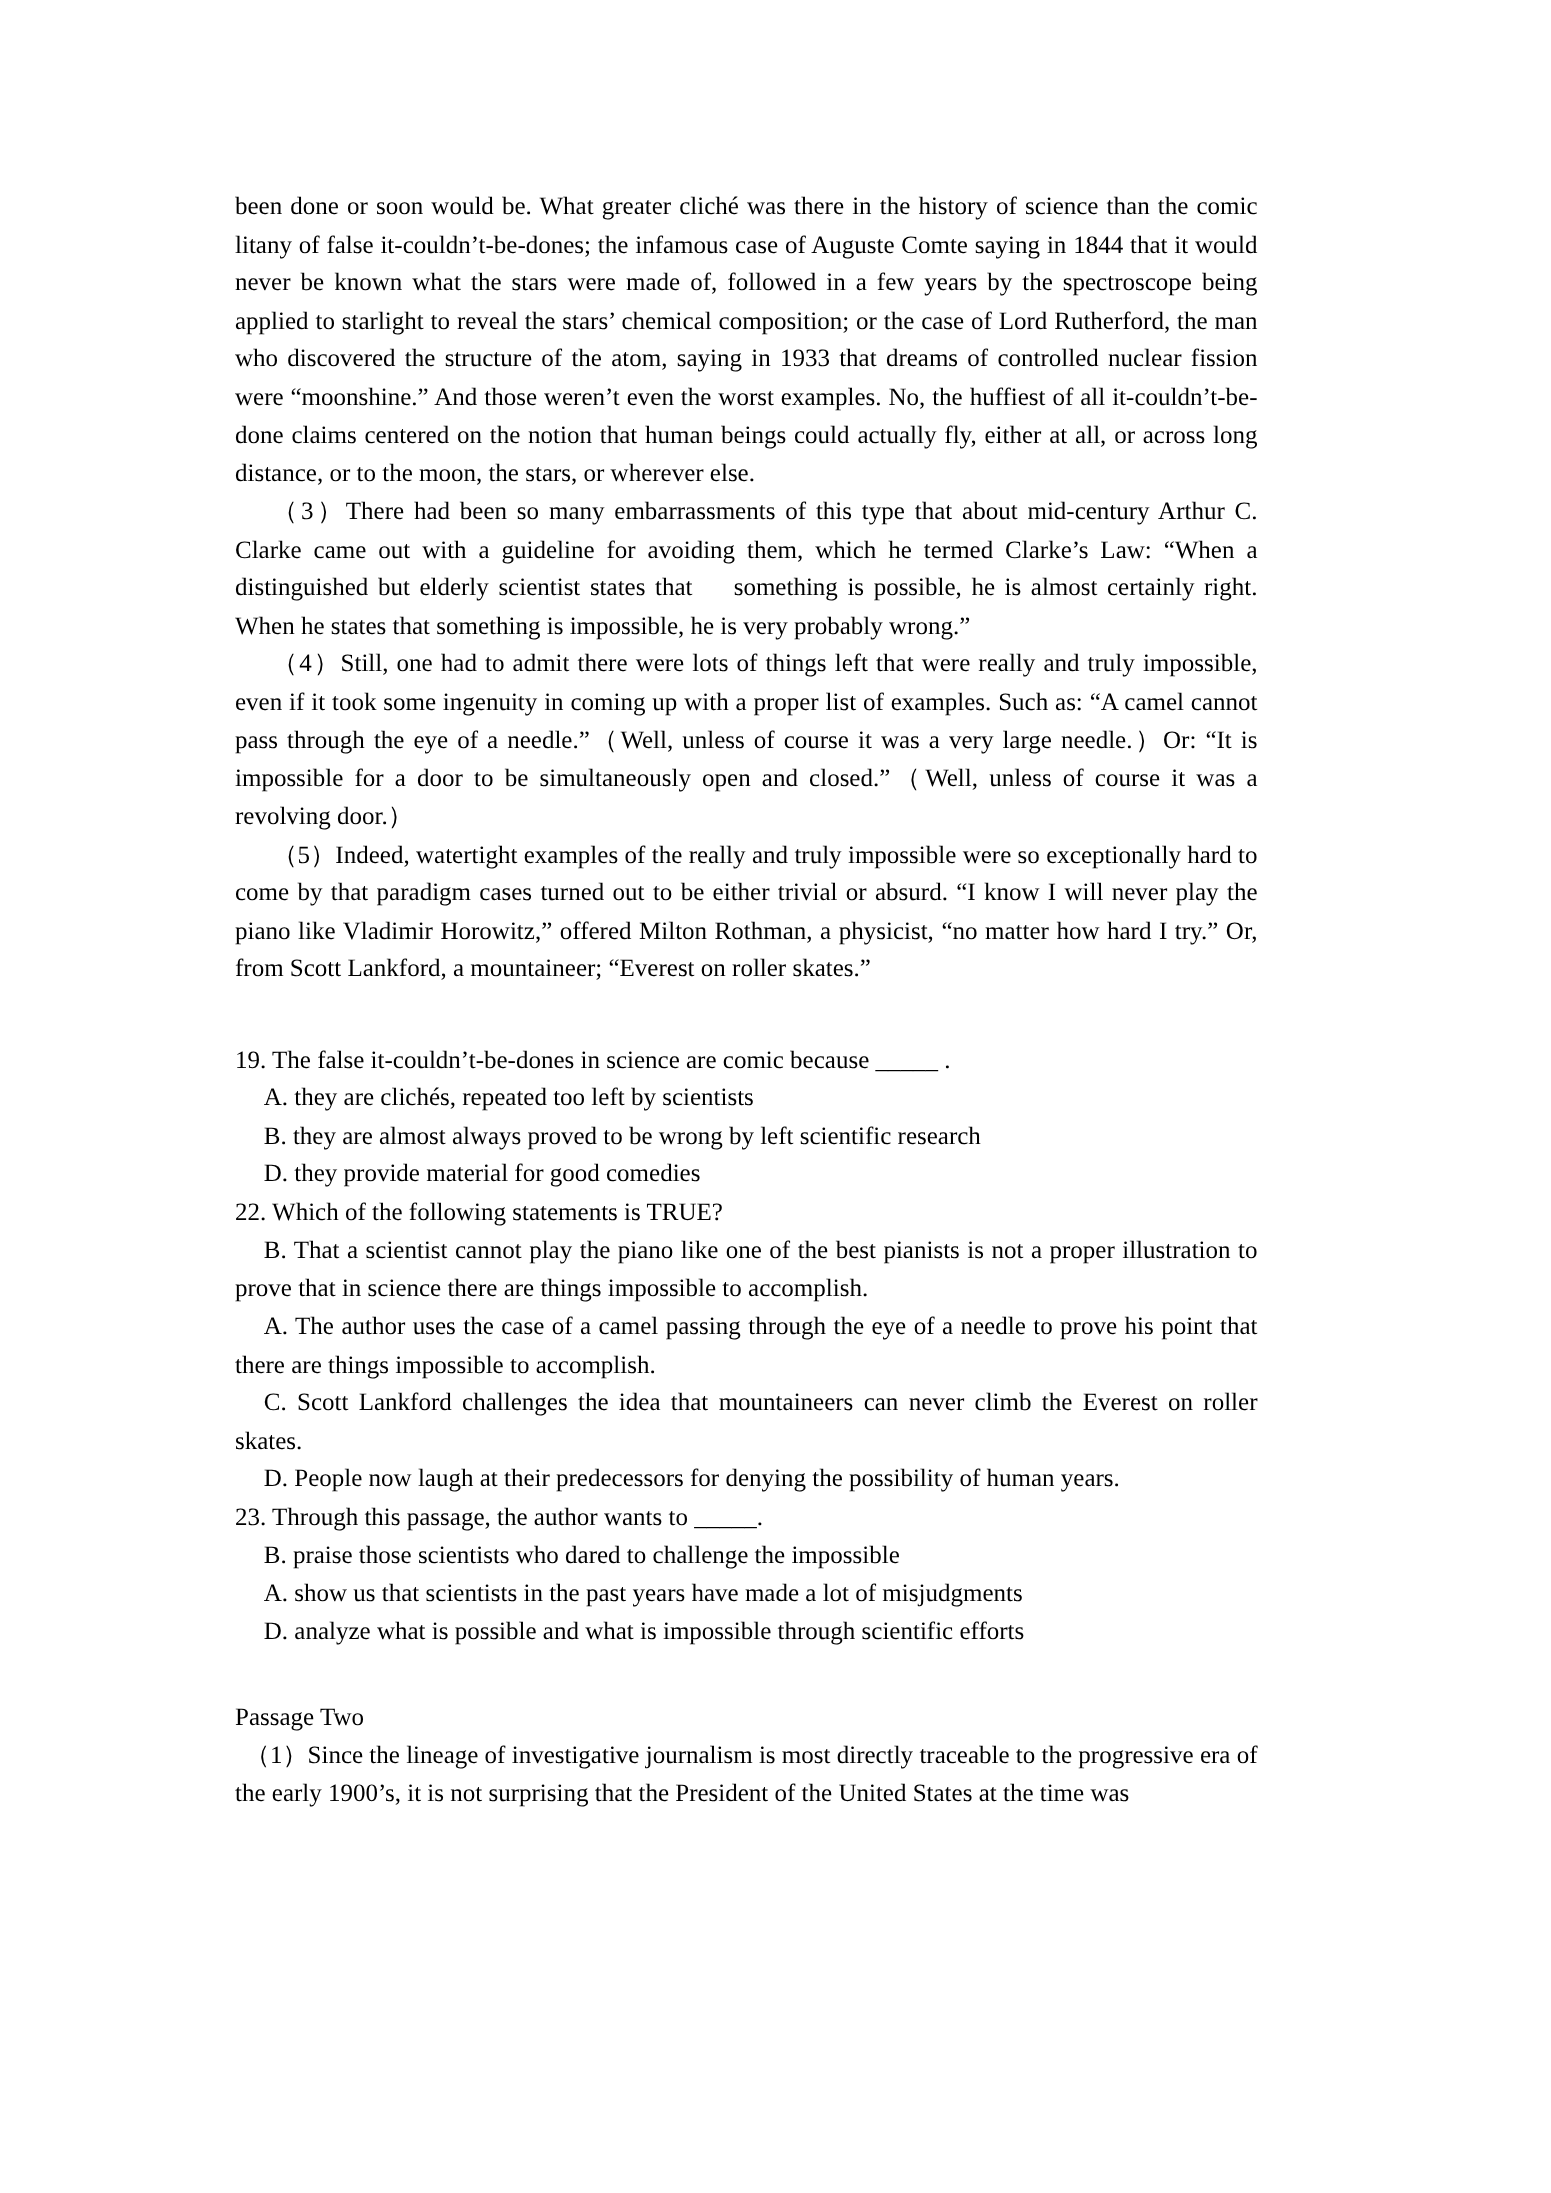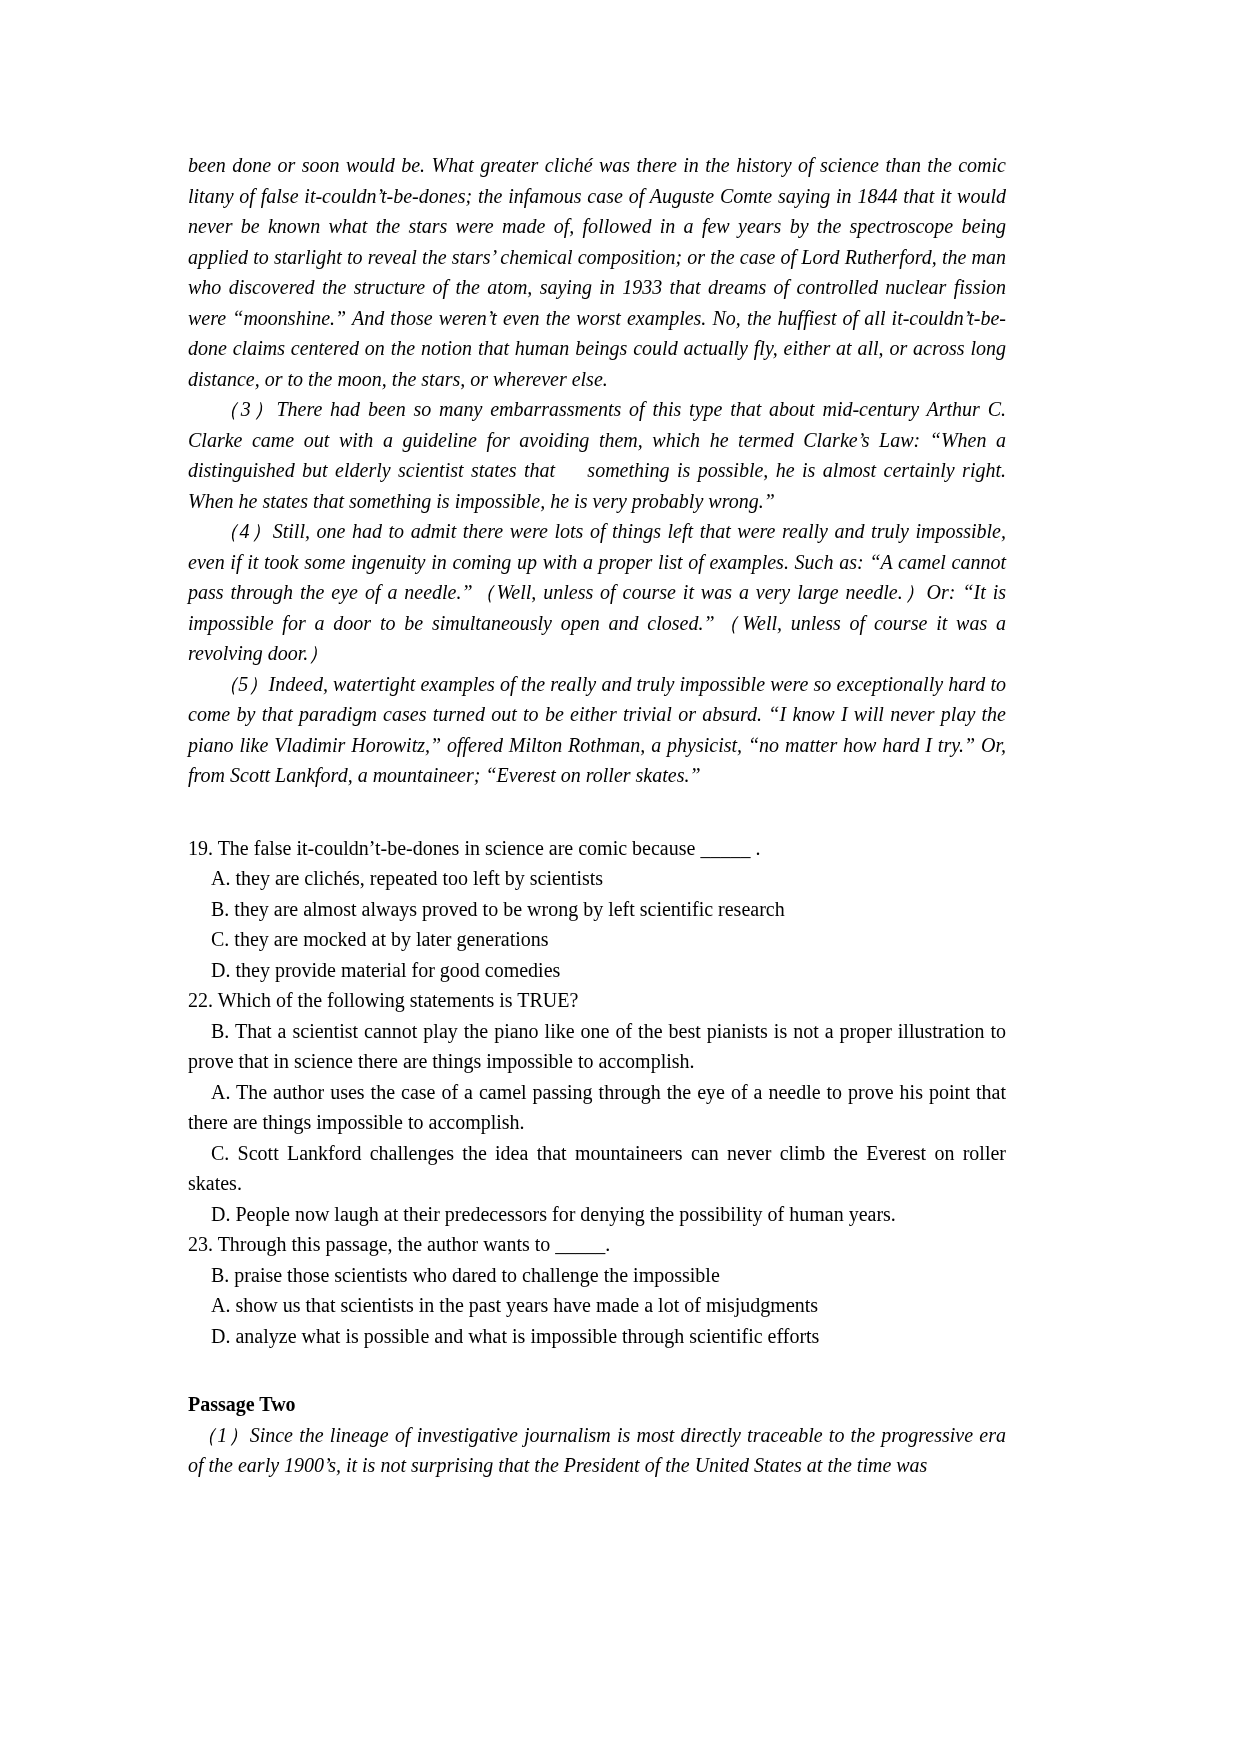--- a/index.html
+++ b/index.html
@@ -18,29 +18,29 @@
   .doc {
     position: absolute;
     left: 188px;
     top: 150px;
     width: 818px;
     font-family: "Liberation Serif", "DejaVu Serif", serif;
     font-size: 20px;
     line-height: 30.5px;
     color: #000000;
   }
-  .para { text-align: justify; font-style: italic; }
+  .para { text-align: justify; }
   .p-indent { text-indent: 30px; }
   .p2-indent { text-indent: 8px; }
   .q-stem { text-align: justify; }
   .q-opt { text-align: justify; text-indent: 23px; }
   .spacer-a { height: 42px; }
   .spacer-b { height: 38px; }
   .p2-heading {
-    font-weight: bold;
+    font-weight: normal;
     font-size: 20px;
     line-height: 30.5px;
   }
 </style>
 </head>
 <body>
 
 <div class="page">
   <div class="doc">
 
@@ -51,21 +51,20 @@
     <p class="para p-indent">（4）Still, one had to admit there were lots of things left that were really and truly impossible, even if it took some ingenuity in coming up with a proper list of examples. Such as: “A camel cannot pass through the eye of a needle.”（Well, unless of course it was a very large needle.）Or: “It is impossible for a door to be simultaneously open and closed.”（Well, unless of course it was a revolving door.）</p>
 
     <p class="para p-indent">（5）Indeed, watertight examples of the really and truly impossible were so exceptionally hard to come by that paradigm cases turned out to be either trivial or absurd. “I know I will never play the piano like Vladimir Horowitz,” offered Milton Rothman, a physicist, “no matter how hard I try.”  Or, from Scott Lankford, a mountaineer; “Everest on roller skates.”</p>
 
     <div class="spacer-a"></div>
 
     <section>
       <p class="q-stem">19. The false it-couldn’t-be-dones in science are comic because _____ .</p>
       <p class="q-opt">A. they are clichés, repeated too left by scientists</p>
       <p class="q-opt">B. they are almost always proved to be wrong by left scientific research</p>
-      <p class="q-opt">C. they are mocked at by later generations</p>
       <p class="q-opt">D. they provide material for good comedies</p>
     </section>
 
     <section>
       <p class="q-stem">22. Which of the following statements is TRUE?</p>
       <p class="q-opt">B. That a scientist cannot play the piano like one of the best pianists is not a proper illustration to prove that in science there are things impossible to accomplish.</p>
       <p class="q-opt">A. The author uses the case of a camel passing through the eye of a needle to prove his point that there are things impossible to accomplish.</p>
       <p class="q-opt">C. Scott Lankford challenges the idea that mountaineers can never climb the Everest on roller skates.</p>
       <p class="q-opt">D. People now laugh at their predecessors for denying the possibility of human years.</p>
     </section>

